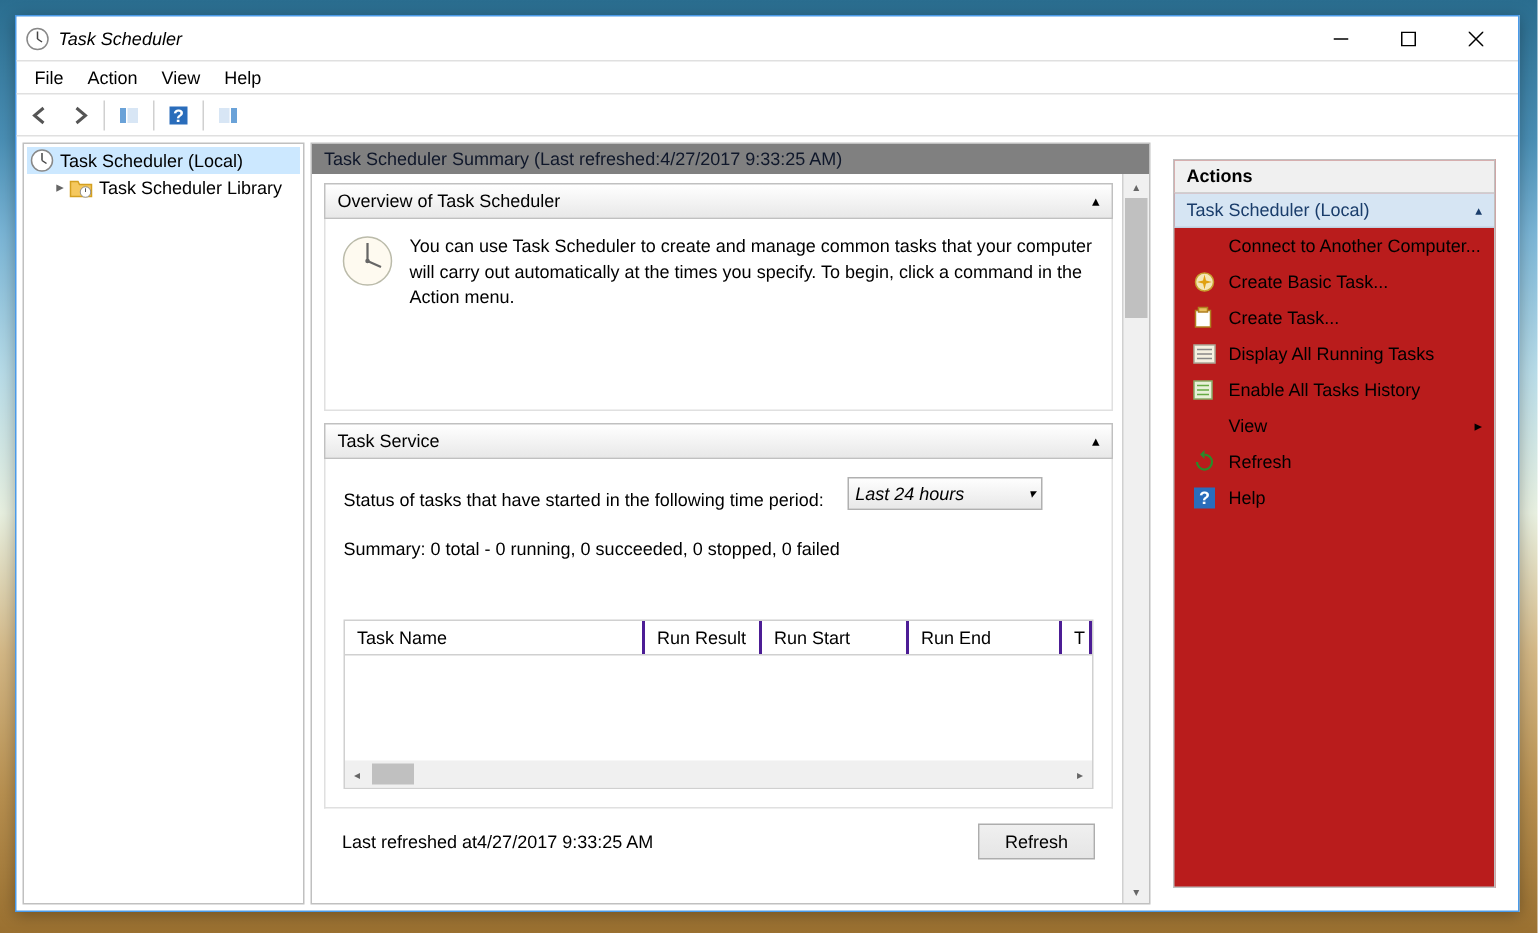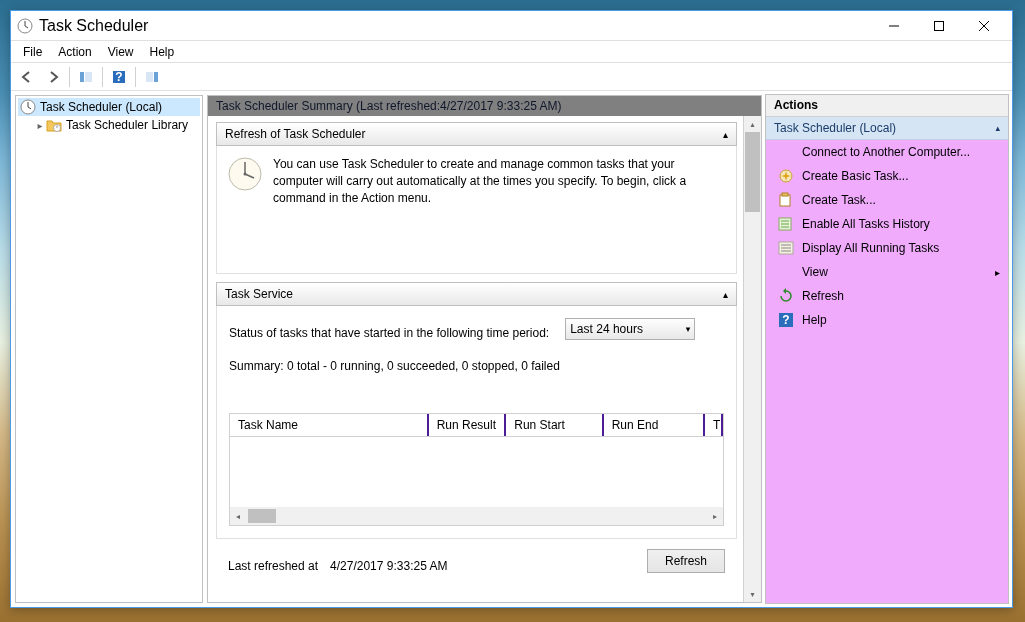--- a/index.html
+++ b/index.html
@@ -1,20 +1,20 @@
 <!DOCTYPE html>
 <html><head>
   <meta charset="utf-8">
   <style>
     * { box-sizing: border-box; margin: 0; padding: 0; font-family: "Segoe UI", Tahoma, sans-serif; font-size: 12px; }
     body { background: linear-gradient(to bottom, #2a6d8f 0%, #4a8fb5 15%, #7ab5d6 25%, #b8dce8 40%, #e8f0e0 55%, #d4b886 70%, #b89050 85%, #9a7030 100%); width: 1025px; height: 622px; overflow: hidden; padding: 10px; }
     .window { background: #ffffff; border: 1px solid #4a9ae8; box-shadow: 0 2px 10px rgba(0,0,0,0.3); width: 1003px; height: 598px; display: flex; flex-direction: column; }
     .titlebar { height: 30px; display: flex; align-items: center; padding: 0 6px; border-bottom: 1px solid #e0e0e0; }
     .titlebar-icon { width: 16px; height: 16px; margin-right: 6px; }
-    .titlebar-text { flex: 1; font-size: 16px; }
+    .titlebar-text { flex: 1; font-size: 12px; font-style: italic; }
     .win-controls { display: flex; }
     .win-btn { width: 45px; height: 28px; display: flex; align-items: center; justify-content: center; cursor: default; }
     .menubar { height: 22px; display: flex; align-items: center; padding: 0 4px; border-bottom: 1px solid #e0e0e0; }
     .menu-item { padding: 2px 8px; cursor: default; }
     .toolbar { height: 28px; display: flex; align-items: center; padding: 2px 4px; border-bottom: 1px solid #e0e0e0; gap: 2px; }
     .tool-btn { width: 24px; height: 24px; display: flex; align-items: center; justify-content: center; border: 1px solid transparent; cursor: default; }
     .tool-sep { width: 1px; height: 20px; background: #d0d0d0; margin: 0 2px; }
     .content { flex: 1; display: flex; overflow: hidden; }
     .tree-pane { width: 188px; border: 1px solid #c0c0c0; margin: 4px 0 4px 4px; background: white; padding: 2px; }
     .tree-row { display: flex; align-items: center; height: 18px; cursor: default; padding-left: 2px; }
@@ -29,32 +29,32 @@
     .summary-scroll { width: 18px; background: #f0f0f0; border-left: 1px solid #d0d0d0; position: relative; }
     .scroll-thumb { position: absolute; top: 16px; left: 1px; right: 1px; height: 80px; background: #c0c0c0; }
     .scroll-arrow { position: absolute; left: 0; right: 0; height: 16px; display: flex; align-items: center; justify-content: center; font-size: 8px; color: #666; }
     .panel-head { background: linear-gradient(to bottom, #ffffff, #e8e8e8); border: 1px solid #c0c0c0; height: 24px; display: flex; align-items: center; padding: 0 8px; font-size: 12px; }
     .panel-head .collapse { margin-left: auto; font-size: 10px; }
     .overview-body { padding: 10px 10px 6px 10px; display: flex; gap: 10px; height: 128px; border: 1px solid #e0e0e0; border-top: none; overflow: hidden; }
     .overview-text { flex: 1; line-height: 1.4; }
     .overview-text p { margin-bottom: 10px; }
     .status-body { padding: 12px; border: 1px solid #e0e0e0; border-top: none; }
     .status-row { display: flex; align-items: flex-end; gap: 16px; margin-bottom: 19px; }
-    .status-select { width: 130px; height: 22px; border: 1px solid #b0b0b0; background: linear-gradient(to bottom, #fefefe, #e8e8e8); padding: 0 4px; display: flex; align-items: center; justify-content: space-between; }
+    .status-select { width: 130px; height: 22px; border: 1px solid #b0b0b0; background: linear-gradient(to bottom, #fefefe, #e8e8e8); padding: 0 4px; display: flex; align-items: center; justify-content: space-between; font-style: italic; }
     .status-summary { margin-bottom: 40px; }
     .status-table { border: 1px solid #d0d0d0; }
     .status-table-head { display: flex; background: white; border-bottom: 1px solid #d0d0d0; }
     .col-head { padding: 4px 8px; border-right: 2px solid #4c1d95; white-space: nowrap; overflow: hidden; }
     .status-table-body { height: 70px; }
     .status-table-hscroll { height: 18px; background: #f0f0f0; display: flex; align-items: center; }
     .hscroll-arrow { width: 16px; text-align: center; font-size: 8px; color: #666; }
     .hscroll-thumb { width: 28px; height: 14px; background: #c0c0c0; margin-left: 2px; }
-    .footer-row { display: flex; align-items: flex-end; padding: 10px 12px; gap: 12px; }
+    .footer-row { display: flex; align-items: center; padding: 10px 12px; }
     .refresh-btn { width: 78px; height: 24px; border: 1px solid #adadad; background: linear-gradient(to bottom, #f0f0f0, #e5e5e5); display: flex; align-items: center; justify-content: center; margin-left: auto; }
-    .actions-pane { width: 244px; border: 1px solid #c0c0c0; margin: 3px; display: flex; flex-direction: column; background: #f0abfc; }
+    .actions-pane { width: 215px; border: 1px solid #c0c0c0; margin: 15px; display: flex; flex-direction: column; background: #b91c1c; }
     .actions-title { height: 22px; background: #f0f0f0; border-bottom: 1px solid #d0d0d0; font-weight: bold; padding: 3px 8px; }
     .actions-section-head { background: #d6e5f3; color: #1a3d6b; padding: 4px 8px; display: flex; align-items: center; justify-content: space-between; border-bottom: 1px solid #c0d0e0; }
     .action-item { display: flex; align-items: center; height: 24px; padding: 0 8px 0 12px; gap: 8px; cursor: default; }
     .action-icon { width: 16px; height: 16px; display: flex; align-items: center; justify-content: center; flex-shrink: 0; }
     .action-expand { margin-left: auto; font-size: 10px; }
     svg { display: block; }
   </style>
 </head>
 <body>
 
@@ -159,21 +159,21 @@
     <div class="center-pane">
       <div class="summary-header">
         <span>Task Scheduler Summary (Last refreshed: </span>
           <span>4/27/2017 9:33:25 AM</span>
           <span>)</span>
       </div>
       <div class="summary-body">
         <div class="summary-content">
 
           <div class="panel-head">
-            <span>Refresh of Task Scheduler</span>
+            <span>Overview of Task Scheduler</span>
             <span class="collapse">▴</span>
           </div>
           <div class="overview-body">
             <span>
               <svg width="36" height="36" viewBox="0 0 36 36">
                   <circle cx="18" cy="18" r="16" fill="#fefaf0" stroke="#bba"></circle>
                   <line x1="18" y1="18" x2="18" y2="6" stroke="#666" stroke-width="1.5"></line>
                   <line x1="18" y1="18" x2="27" y2="22" stroke="#666" stroke-width="1.5"></line>
                   <circle cx="18" cy="18" r="1.5" fill="#666"></circle>
                 </svg>
@@ -257,40 +257,40 @@
             <svg viewBox="0 0 16 16">
               <rect x="2" y="3" width="10" height="11" fill="#fff" stroke="#b08020"></rect>
               <rect x="4" y="1" width="6" height="3" fill="#e8c060" stroke="#b08020"></rect>
             </svg>
           </span>
         <span>Create Task...</span>
       </div>
       <div class="action-item">
         <span class="action-icon">
             <svg viewBox="0 0 16 16">
+              <rect x="1" y="2" width="14" height="12" fill="#f5f0e0" stroke="#aa9"></rect>
+              <line x1="3" y1="5" x2="13" y2="5" stroke="#888"></line>
+              <line x1="3" y1="8" x2="13" y2="8" stroke="#888"></line>
+              <line x1="3" y1="11" x2="13" y2="11" stroke="#888"></line>
+            </svg>
+          </span>
+        <span>Display All Running Tasks</span>
+      </div>
+      <div class="action-item">
+        <span class="action-icon">
+            <svg viewBox="0 0 16 16">
               <rect x="1" y="2" width="12" height="12" fill="#e8f0d8" stroke="#8a6"></rect>
               <line x1="3" y1="5" x2="11" y2="5" stroke="#6a4"></line>
               <line x1="3" y1="8" x2="11" y2="8" stroke="#6a4"></line>
               <line x1="3" y1="11" x2="11" y2="11" stroke="#6a4"></line>
             </svg>
           </span>
         <span>Enable All Tasks History</span>
       </div>
       <div class="action-item">
-        <span class="action-icon">
-            <svg viewBox="0 0 16 16">
-              <rect x="1" y="2" width="14" height="12" fill="#f5f0e0" stroke="#aa9"></rect>
-              <line x1="3" y1="5" x2="13" y2="5" stroke="#888"></line>
-              <line x1="3" y1="8" x2="13" y2="8" stroke="#888"></line>
-              <line x1="3" y1="11" x2="13" y2="11" stroke="#888"></line>
-            </svg>
-          </span>
-        <span>Display All Running Tasks</span>
-      </div>
-      <div class="action-item">
         <span class="action-icon"></span>
         <span>View</span>
         <span class="action-expand">▸</span>
       </div>
       <div class="action-item">
         <span class="action-icon">
             <svg viewBox="0 0 16 16">
               <path d="M8 3 A5 5 0 1 1 3 8" fill="none" stroke="#2a8a2a" stroke-width="1.5"></path>
               <path d="M8 0 L8 6 L5 3 Z" fill="#2a8a2a"></path>
             </svg>

